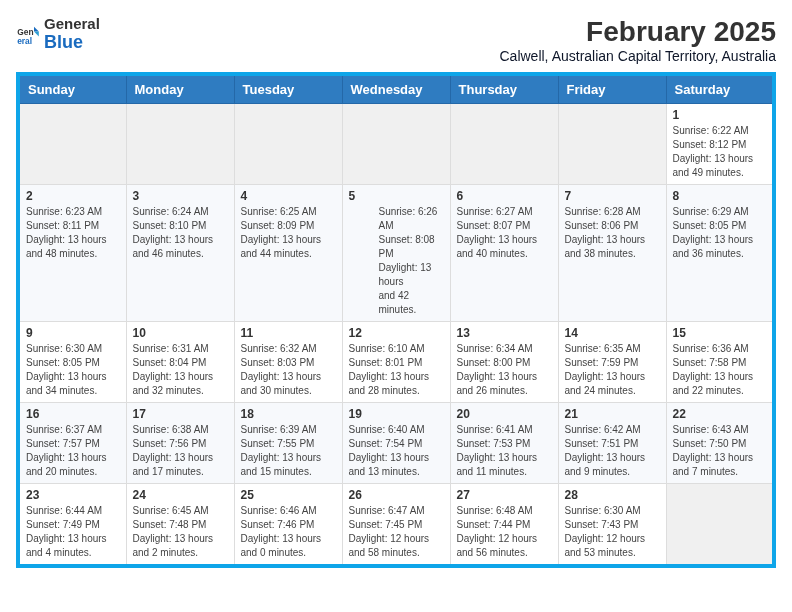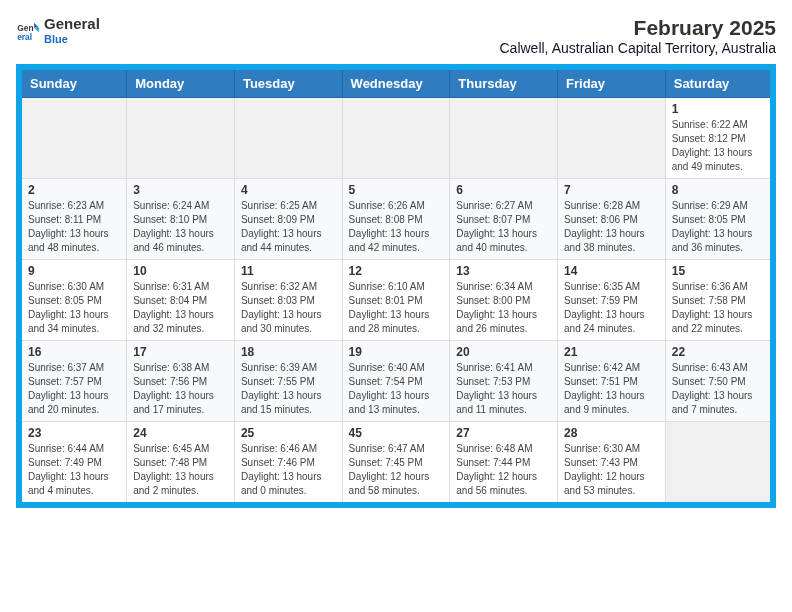--- a/index.html
+++ b/index.html
@@ -22,32 +22,32 @@
       gap: 4px;
     }
     .logo-icon {
       width: 24px;
       height: 24px;
     }
     .title-area {
       text-align: right;
     }
     .month-year {
-      font-size: 21px;
+      font-size: 28px;
       font-weight: bold;
       color: #333;
     }
     .location {
       font-size: 14px;
       color: #0f172a;
     }
     .calendar-table {
       width: 100%;
       border-collapse: collapse;
-      border: 6px solid #0ea5e9;
+      border: 4px solid #0ea5e9;
     }
     .calendar-table th {
       background-color: #2f7cc1;
       color: #fff;
       padding: 6px 8px;
       font-size: 13px;
       text-align: left;
       border: 1px solid #2468a8;
     }
     .calendar-table td {
@@ -87,21 +87,21 @@
 <div class="header-area">
   <div class="logo">
     <svg class="logo-icon" viewBox="0 0 40 40">
       <text x="2" y="22" font-size="14" font-weight="bold" fill="#333">Gen</text>
       <text x="2" y="36" font-size="14" font-weight="bold" fill="#1a6bbf">eral</text>
       <polygon points="30,8 38,16 30,16" fill="#1a6bbf"></polygon>
       <polygon points="30,16 38,16 38,24" fill="#2f9fd4"></polygon>
     </svg>
     <div>
       <div style="font-size:15px;font-weight:bold;color:#333;line-height:1.1;text-align:right;">General</div>
-      <div style="font-size:11px;font-weight:bold;color:#1a6bbf;line-height:1.1;">Blue</div>
+      <div style="font-size:18px;font-weight:bold;color:#1a6bbf;line-height:1.1;">Blue</div>
     </div>
   </div>
   <div class="title-area">
     <div class="month-year">February 2025</div>
     <div class="location">Calwell, Australian Capital Territory, Australia</div>
   </div>
 </div>
 
 <table class="calendar-table">
   <thead>
@@ -148,21 +148,21 @@
         </td>
         <td class="shade">
           <span class="day-number">4</span>
           <div class="day-info" style="white-space: pre-line;">Sunrise: 6:25 AM
 Sunset: 8:09 PM
 Daylight: 13 hours
 and 44 minutes.</div>
         </td>
         <td class="shade">
           <span class="day-number">5</span>
-          <div class="day-info" style="white-space: pre-line;">Sunrise: 6:26 AM
+          <div class="day-info" style="white-space: pre-line; margin-left: 30px;">Sunrise: 6:26 AM
 Sunset: 8:08 PM
 Daylight: 13 hours
 and 42 minutes.</div>
         </td>
         <td class="shade">
           <span class="day-number">6</span>
           <div class="day-info" style="white-space: pre-line;">Sunrise: 6:27 AM
 Sunset: 8:07 PM
 Daylight: 13 hours
 and 40 minutes.</div>
@@ -300,21 +300,21 @@
 and 2 minutes.</div>
         </td>
         <td>
           <span class="day-number">25</span>
           <div class="day-info" style="white-space: pre-line;">Sunrise: 6:46 AM
 Sunset: 7:46 PM
 Daylight: 13 hours
 and 0 minutes.</div>
         </td>
         <td>
-          <span class="day-number">45</span>
+          <span class="day-number">26</span>
           <div class="day-info" style="white-space: pre-line;">Sunrise: 6:47 AM
 Sunset: 7:45 PM
 Daylight: 12 hours
 and 58 minutes.</div>
         </td>
         <td>
           <span class="day-number">27</span>
           <div class="day-info" style="white-space: pre-line;">Sunrise: 6:48 AM
 Sunset: 7:44 PM
 Daylight: 12 hours

